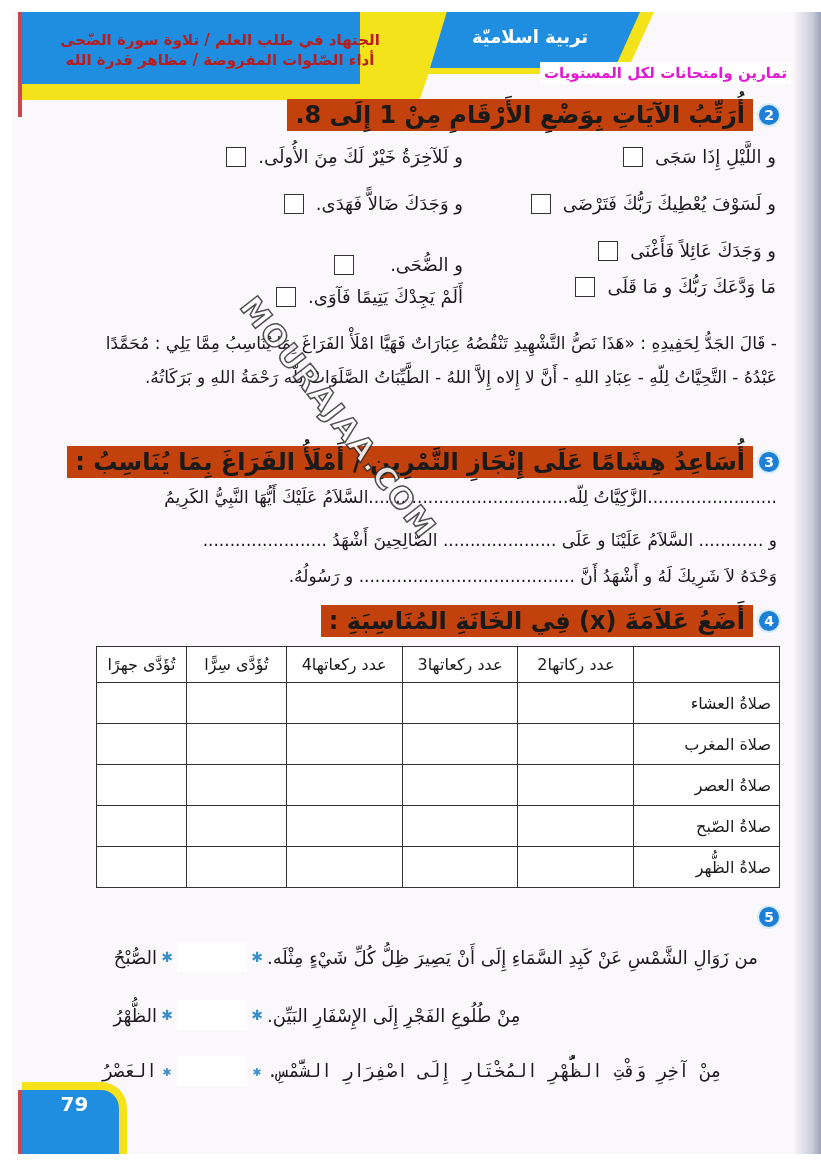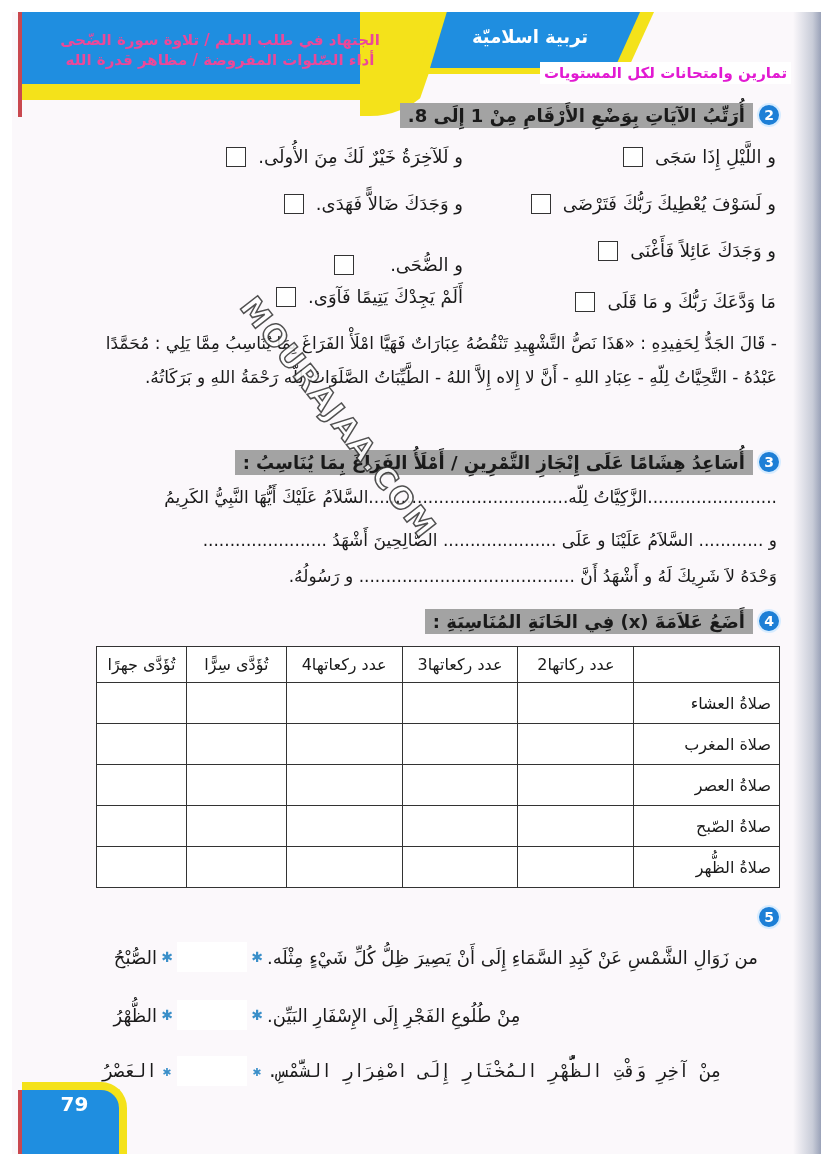--- a/index.html
+++ b/index.html
@@ -33,21 +33,21 @@
     background: #1f8ee0;
     clip-path: polygon(8% 0, 100% 0, 88% 100%, 0 100%);
   }
   .hdr-right-yellow {
     position: absolute; left: 418px; top: 12px; width: 236px; height: 62px;
     background: #f4e21a;
     clip-path: polygon(7% 0, 100% 0, 88% 100%, 0 100%);
   }
   .hdr-subtitle {
     position: absolute; left: 60px; top: 30px; width: 320px;
-    text-align: center; color: #ec4899; font-weight: bold; font-size: 15px; line-height: 20px;
+    text-align: center; color: #b91c1c; font-weight: bold; font-size: 15px; line-height: 20px;
     direction: rtl;
   }
   .hdr-subject {
     position: absolute; left: 440px; top: 26px; width: 180px;
     text-align: center; color: #fff; font-weight: bold; font-size: 18px; direction: rtl;
   }
   .promo {
     position: absolute; left: 540px; top: 62px; height: 22px; padding: 0 4px;
     background: #ffffff; color: #e21ad2; font-weight: bold; font-size: 15px; line-height: 22px;
     direction: rtl;
@@ -55,21 +55,21 @@
   .section-head {
     position: absolute; right: 40px; height: 30px;
     display: flex; align-items: center; flex-direction: row-reverse; gap: 4px;
   }
   .badge {
     width: 24px; height: 24px; border-radius: 50%; background: #1d7fd6;
     color: #fff; font-weight: bold; font-size: 14px; display: flex; align-items: center; justify-content: center;
     border: 2px solid #d7ecff;
   }
   .head-text {
-    background: #a3a3a3; padding: 2px 8px; font-weight: bold; font-size: 18px; direction: rtl;
+    background: #c2410c; padding: 2px 8px; font-weight: bold; font-size: 24px; direction: rtl;
   }
 
   .cb-item {
     position: absolute; display: flex; flex-direction: row-reverse; align-items: center; gap: 12px;
     font-size: 18px; direction: rtl;
   }
   .cb {
     width: 20px; height: 20px; border: 1.5px solid #333; background: #fff; flex: none;
   }
 
@@ -136,21 +136,21 @@
   <span>و اللَّيْلِ إِذَا سَجَى</span>
 </div>
 <div class="cb-item" style="right:45px; top:193px;">
   <span class="cb"></span>
   <span>و لَسَوْفَ يُعْطِيكَ رَبُّكَ فَتَرْضَى</span>
 </div>
 <div class="cb-item" style="right:45px; top:240px;">
   <span class="cb"></span>
   <span>و وَجَدَكَ عَائِلاً فَأَغْنَى</span>
 </div>
-<div class="cb-item" style="right:45px; top:291px;">
+<div class="cb-item" style="right:45px; top:276px;">
   <span class="cb"></span>
   <span>مَا وَدَّعَكَ رَبُّكَ و مَا قَلَى</span>
 </div>
 
 <div class="cb-item" style="right:358px; top:146px;padding-left:34px;">
   <span class="cb"></span>
   <span>و لَلآخِرَةُ خَيْرٌ لَكَ مِنَ الأُولَى.</span>
 </div>
 <div class="cb-item" style="right:358px; top:193px;">
   <span class="cb"></span>

